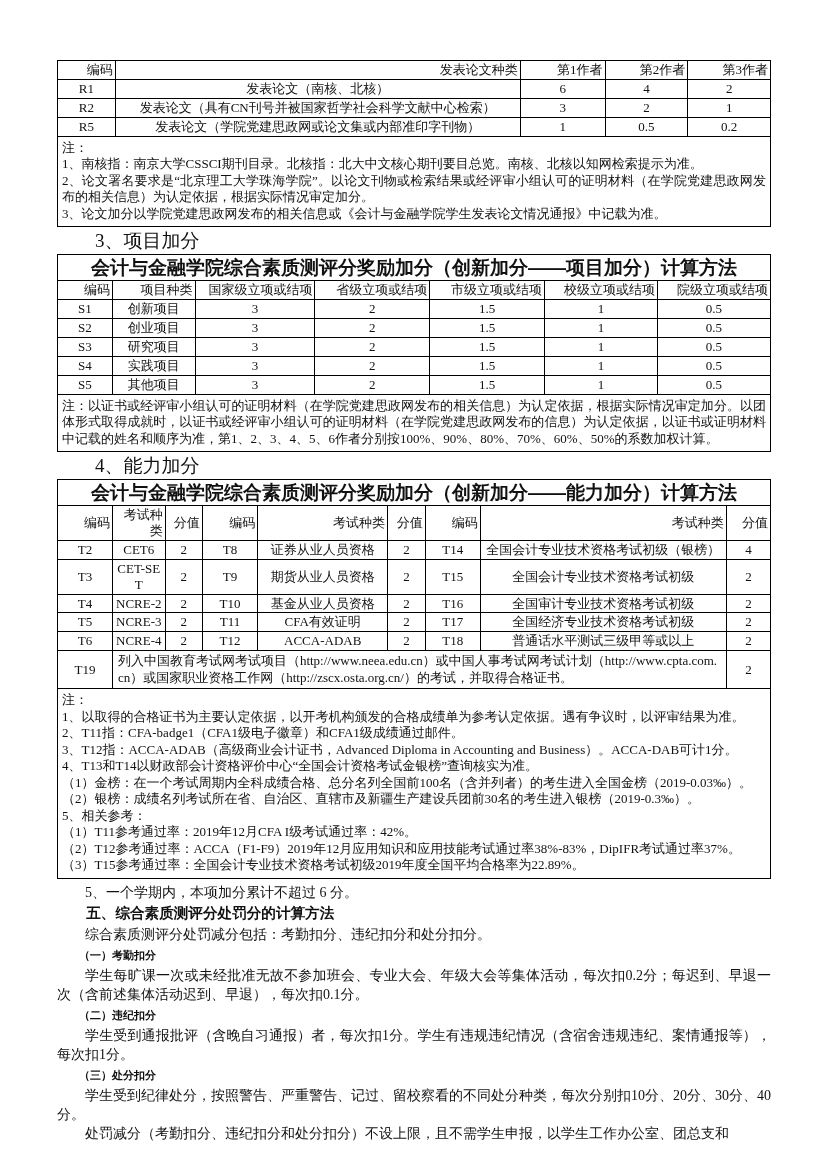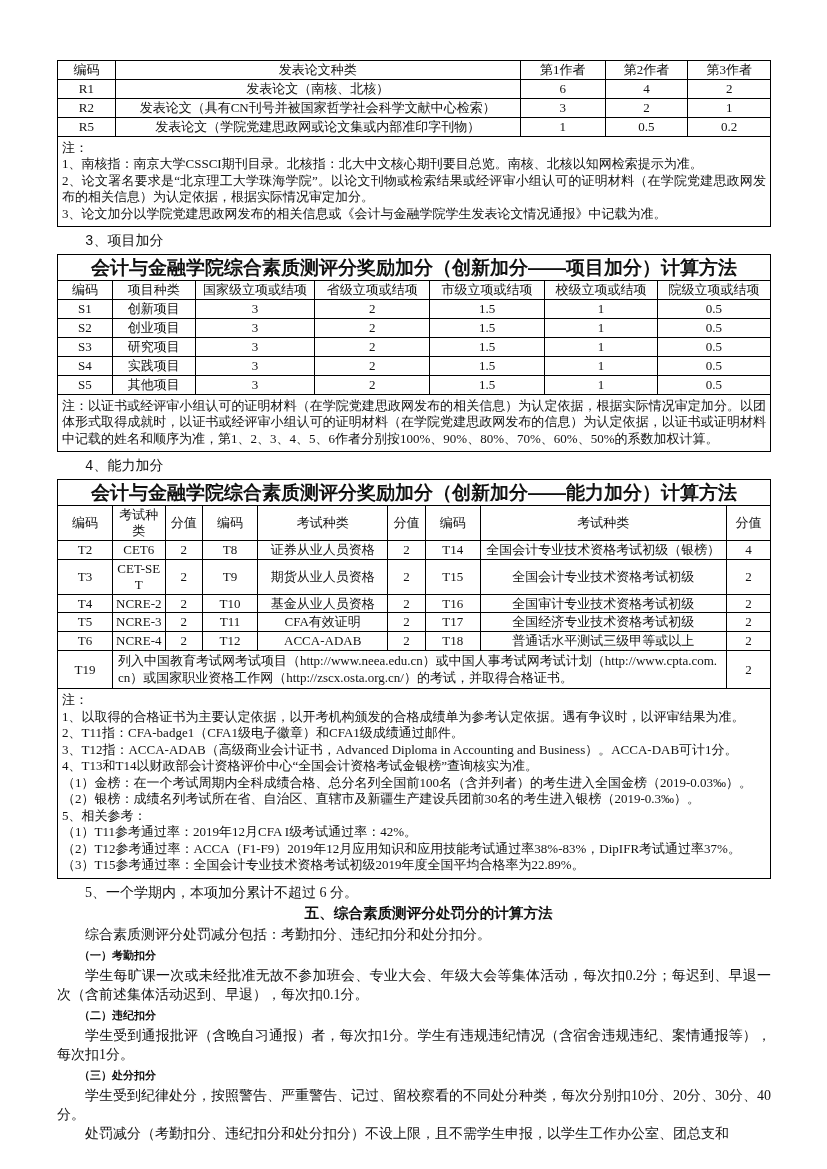--- a/index.html
+++ b/index.html
@@ -25,54 +25,52 @@
     height:15px;
     overflow:hidden;
     word-break:break-all;
   }
   .title-cell {
     font-family:"Liberation Sans","DejaVu Sans",sans-serif;
     font-weight:bold;
     font-size:19px;
     height:16px;
   }
-  .hdr td { height:16px; }
+  .hdr td { height:16px;text-align:right; }
   .notes-cell {
     text-align:left;
     padding:3px 4px 4px 4px;
     height:auto;
   }
   .note-line {
     font-size:13px;
     line-height:16.5px;
     text-align:justify;
   }
   .desc-cell { text-align:left; padding:2px 5px; }
   .section-label {
-    font-size:14px;
+    font-size:19px;
     line-height:20px;
     padding-left:2em;
     margin:4px 0 3px 0;
-    font-family:Liberation Mono, monospace;
   }
   .para {
     font-size:14px;
     line-height:19px;
     text-align:justify;
     text-indent:2em;
     margin:0;
   }
   .bold-heading {
     font-family:"Liberation Sans","DejaVu Sans",sans-serif;
     font-weight:bold;
     font-size:14.6px;
     line-height:21px;
     padding-left:2em;
     margin:1px 0;
-    text-align:center;
   }
   .sub-heading {
     font-family:"Liberation Sans","DejaVu Sans",sans-serif;
     font-weight:bold;
     font-size:11px;
     line-height:20px;
     padding-left:2em;
     margin:1px 0;
   }
   .gap-sm { height:4px; }

